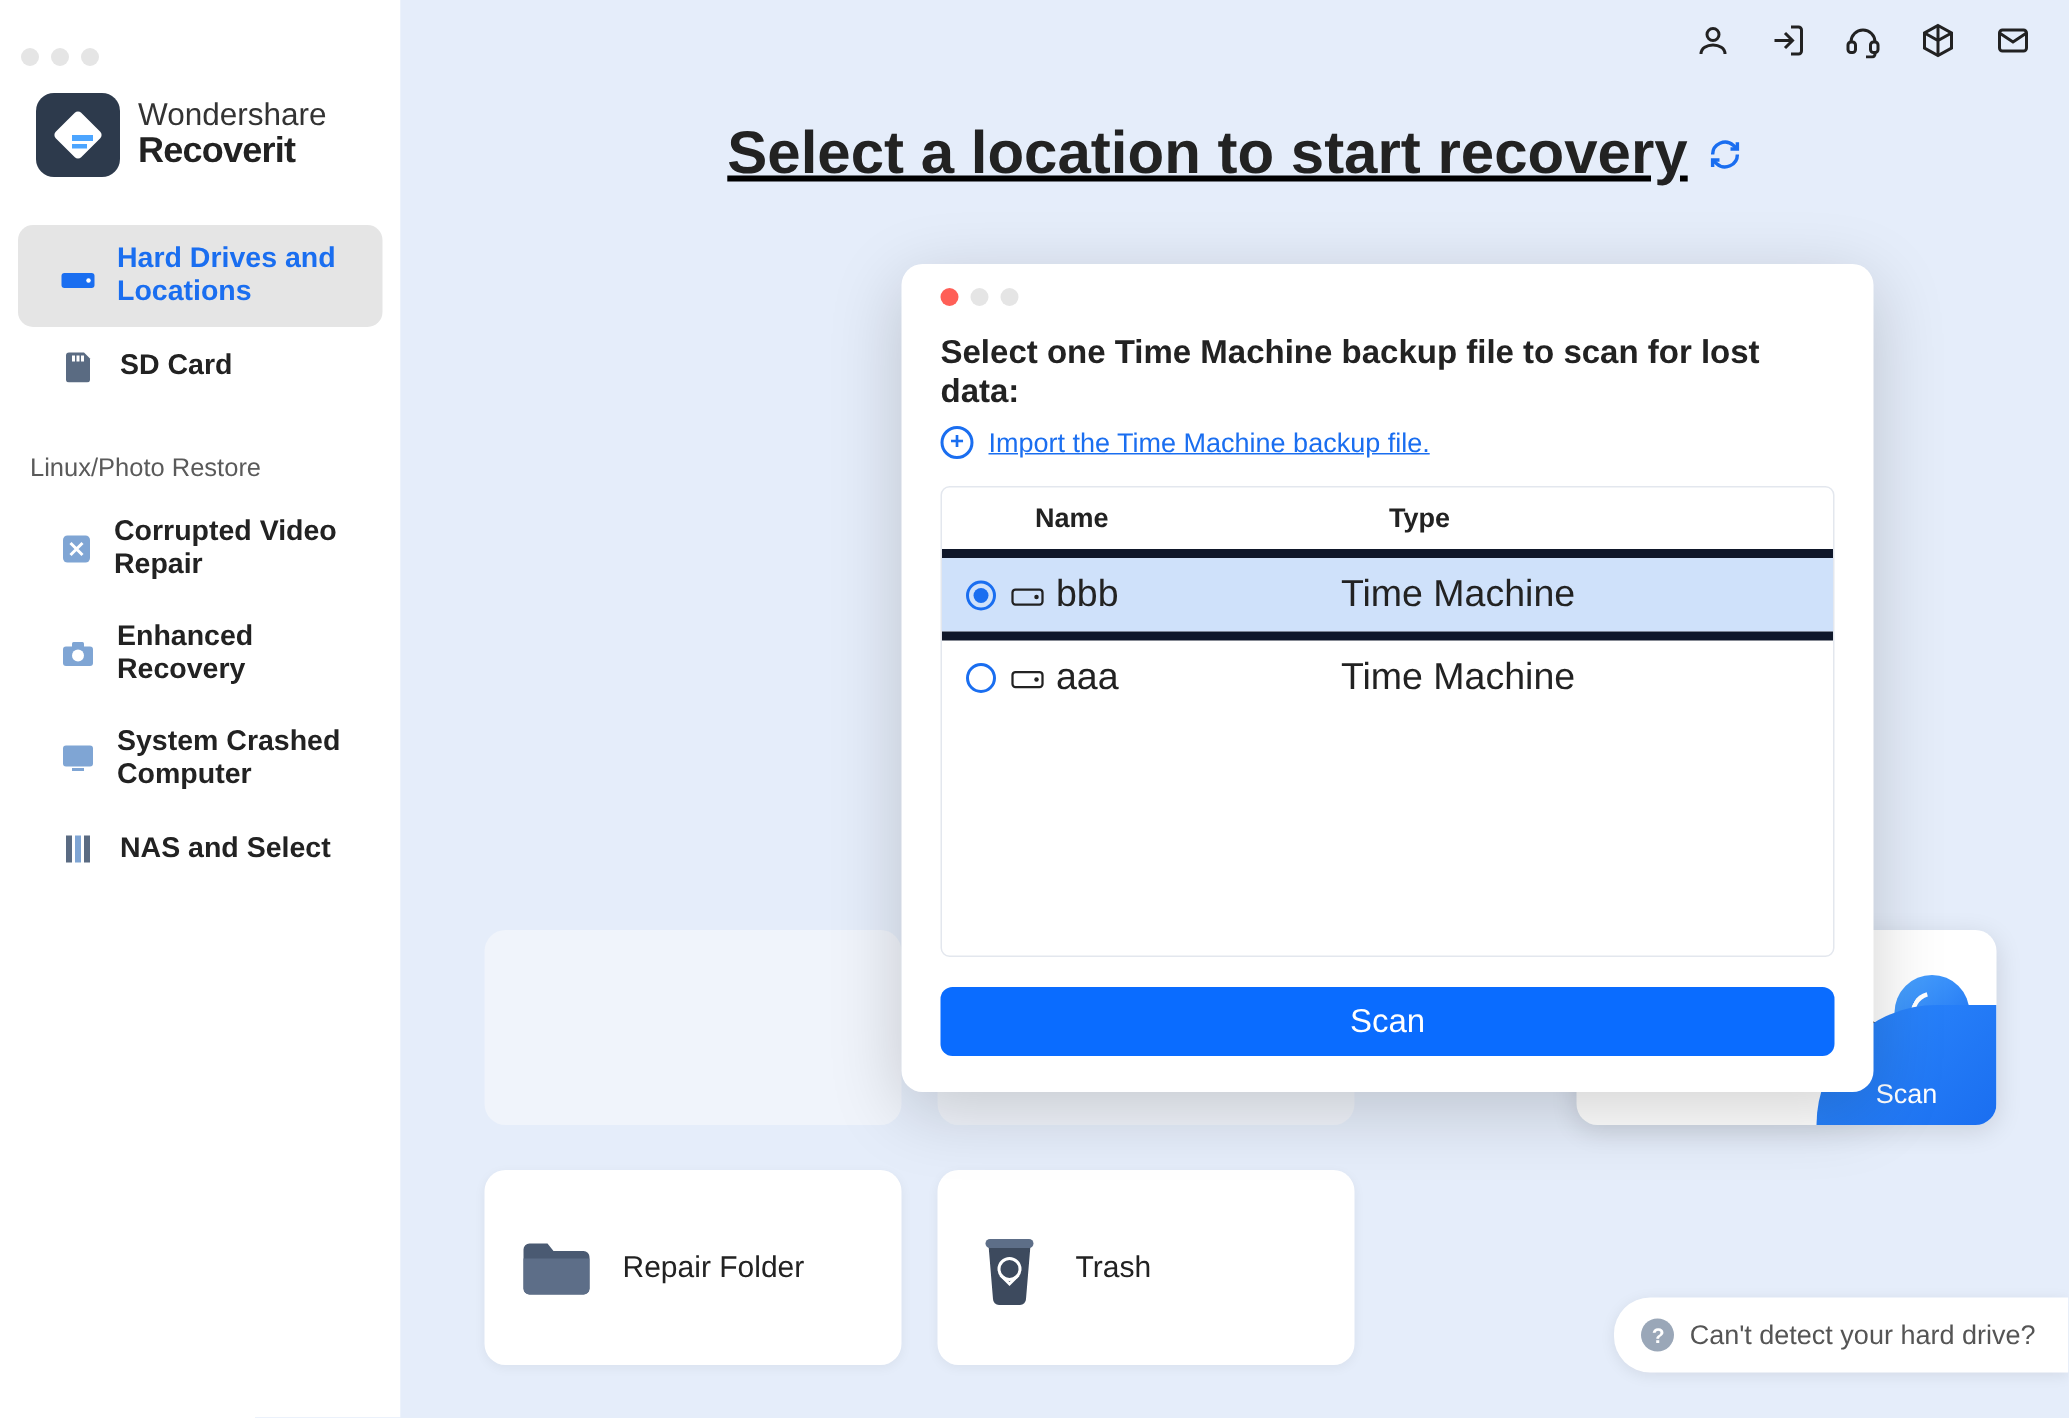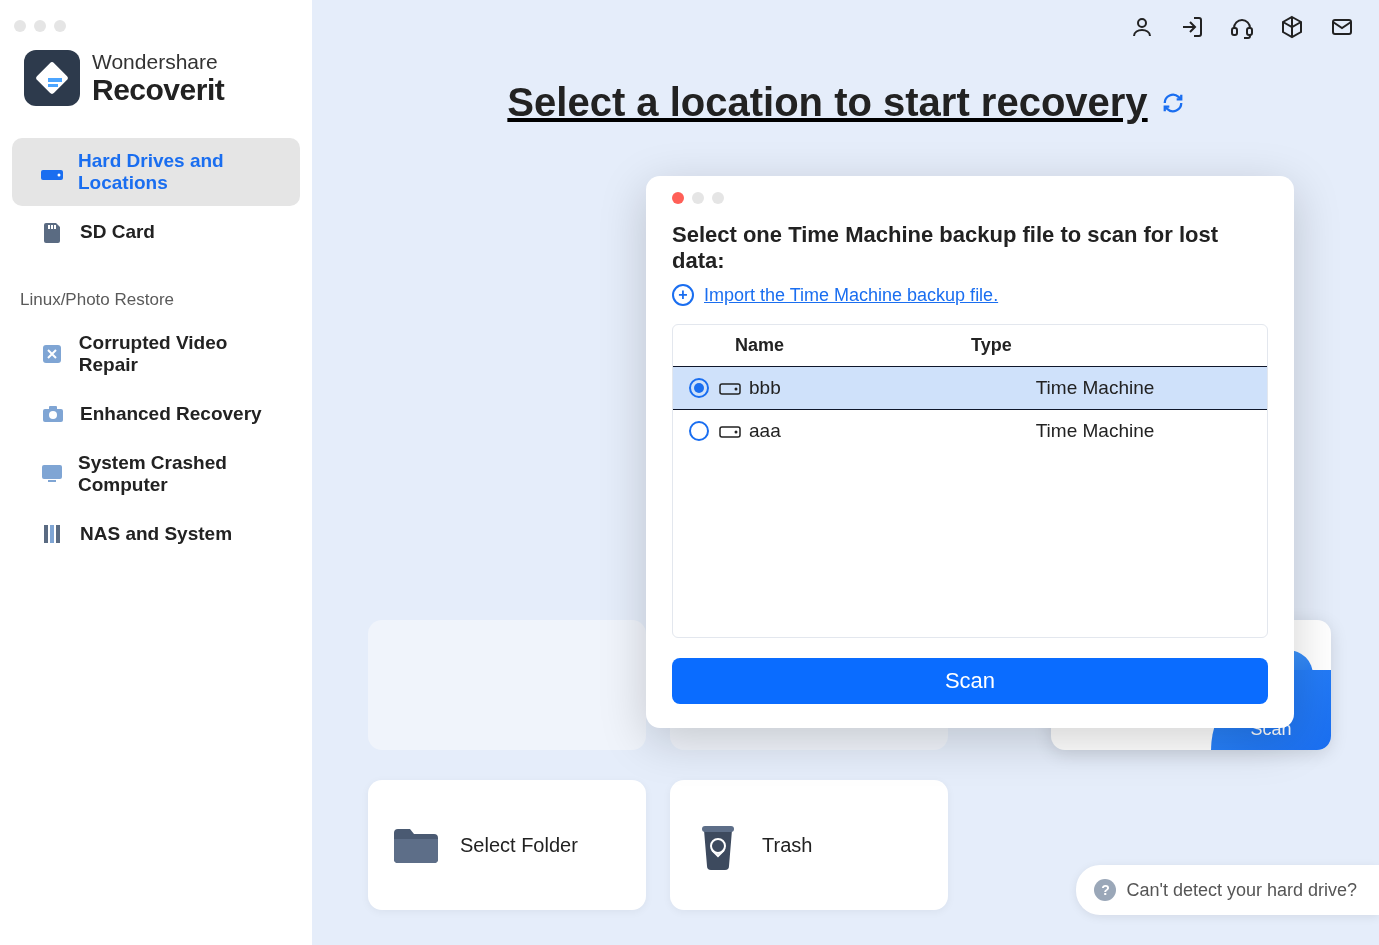--- a/index.html
+++ b/index.html
@@ -10,24 +10,24 @@
   overflow: hidden;
   background: #e5edfa;
   position: relative;
 }
 .app {
   display: flex;
   width: 100%;
   height: 100%;
 }
 .sidebar {
-  width: 312px;
+  width: 267px;
   background: #fff;
   height: 100%;
-  padding-top: 10px;
+  padding-top: 22px;
   position: relative;
 }
 .traffic-lights {
   display: flex;
   gap: 8px;
   padding: 10px 14px 0 14px;
 }
 .traffic-light {
   width: 12px; height: 12px; border-radius: 50%; background: #e5e5e5;
 }
@@ -38,21 +38,21 @@
   padding: 18px 20px 30px 24px;
 }
 .logo-mark {
   width: 56px; height: 56px; border-radius: 12px; background: #2d3a4c;
   display: flex; align-items: center; justify-content: center;
   position: relative;
 }
 .logo-mark svg { width: 36px; height: 36px; }
 .logo-text { line-height: 1.1; }
 .logo-text .l1 { font-size: 21px; color: #333; font-weight: 400; }
-.logo-text .l2 { font-size: 30px; color: #222; font-weight: 700; letter-spacing: -0.5px; }
+.logo-text .l2 { font-size: 24px; color: #222; font-weight: 700; letter-spacing: -0.5px; }
 
 .section-label {
   font-size: 17px;
   color: #5a5a5a;
   padding: 14px 20px 8px 20px;
 }
 .nav-item {
   display: flex;
   align-items: center;
   gap: 14px;
@@ -203,24 +203,23 @@
 .tbl-header {
   display: flex;
   padding: 10px 16px;
   font-size: 18px; font-weight: 600; color: #222; gap: 36px;
 }
 .tbl-header .col-name { flex: 0 0 246px; padding-left: 46px; }
 .tbl-header .col-type { flex: 1; }
 .tbl-row {
   display: flex; align-items: center;
   padding: 10px 16px;
-  font-size: 19px; color: #222;
-  border-top: 1px solid #0f172a;
-  cursor: pointer;
-  text-align: center;
+  font-size: 25px; color: #222;
+  border-top: 6px solid #0f172a;
+  cursor: pointer;
 }
 .tbl-row.selected { background: #cfe1fa; }
 .tbl-row .radio {
   width: 20px; height: 20px; border: 2px solid #1a6ef0; border-radius: 50%; margin-right: 10px;
   display: flex; align-items: center; justify-content: center;
 }
 .tbl-row.selected .radio::after { content:''; width: 10px; height: 10px; background: #1a6ef0; border-radius: 50%; }
 .tbl-row .drv-icon { width: 22px; height: 18px; margin-right: 8px; display:inline-flex; align-items:center; }
 .tbl-row .c-name { flex: 0 0 220px; display:flex; align-items:center; }
 .tbl-row .c-type { flex: 1; }
@@ -314,21 +313,21 @@
       <span>System Crashed Computer</span>
     </div>
     <div class="nav-item">
       <span class="icon-slot">
           <svg width="24" height="22" viewBox="0 0 24 22">
             <rect x="3" y="2" width="4" height="18" fill="#5a6b82"></rect>
             <rect x="9" y="2" width="4" height="18" fill="#7fa5d4"></rect>
             <rect x="15" y="2" width="4" height="18" fill="#5a6b82"></rect>
           </svg>
         </span>
-      <span>NAS and System</span>
+      <span>NAS and Select</span>
     </div>
   </aside>
 
   <main class="main">
     <div class="topbar">
       <div class="ticon">
           <svg width="24" height="24" viewBox="0 0 24 24" fill="none" stroke="#222" stroke-width="2">
             <circle cx="12" cy="8" r="4"></circle>
             <path d="M4 21c0-4 4-6 8-6s8 2 8 6"></path>
           </svg>
@@ -377,21 +376,21 @@
       <div class="card-placeholder"></div>
     </div>
     <div class="location-cards" style="top:780px;">
       <div class="card">
         <span class="cicon">
             <svg width="52" height="44" viewBox="0 0 52 44">
               <path d="M4 10a4 4 0 0 1 4-4h12l4 5h20a4 4 0 0 1 4 4v21a4 4 0 0 1-4 4H8a4 4 0 0 1-4-4z" fill="#4a5a72"></path>
               <path d="M4 16h44v20a4 4 0 0 1-4 4H8a4 4 0 0 1-4-4z" fill="#5d6e88"></path>
             </svg>
           </span>
-        <span>Select Folder</span>
+        <span>Repair Folder</span>
       </div>
       <div class="card">
         <span class="cicon">
             <svg width="44" height="50" viewBox="0 0 44 50">
               <path d="M8 10h28l-3 36a4 4 0 0 1-4 4H15a4 4 0 0 1-4-4z" fill="#3d4a5e"></path>
               <rect x="6" y="6" width="32" height="6" rx="3" fill="#5d6e88"></rect>
               <path d="M16 30l6 6 6-6" stroke="#fff" stroke-width="2" fill="none"></path>
               <circle cx="22" cy="26" r="7" fill="none" stroke="#fff" stroke-width="2"></circle>
             </svg>
           </span>

